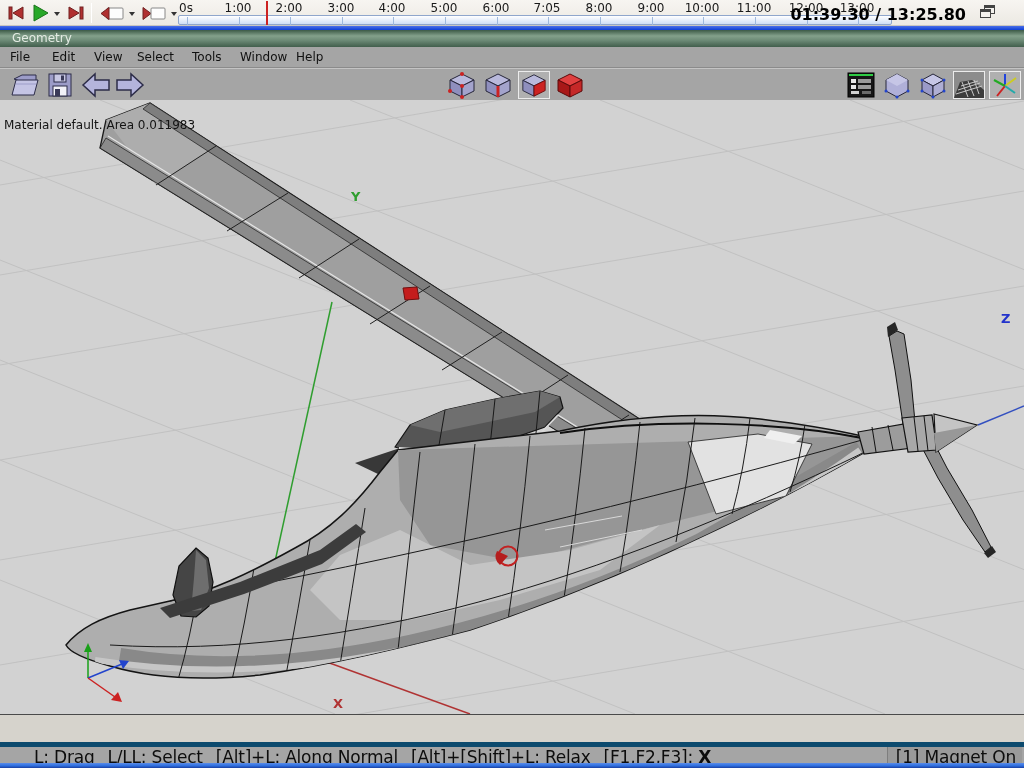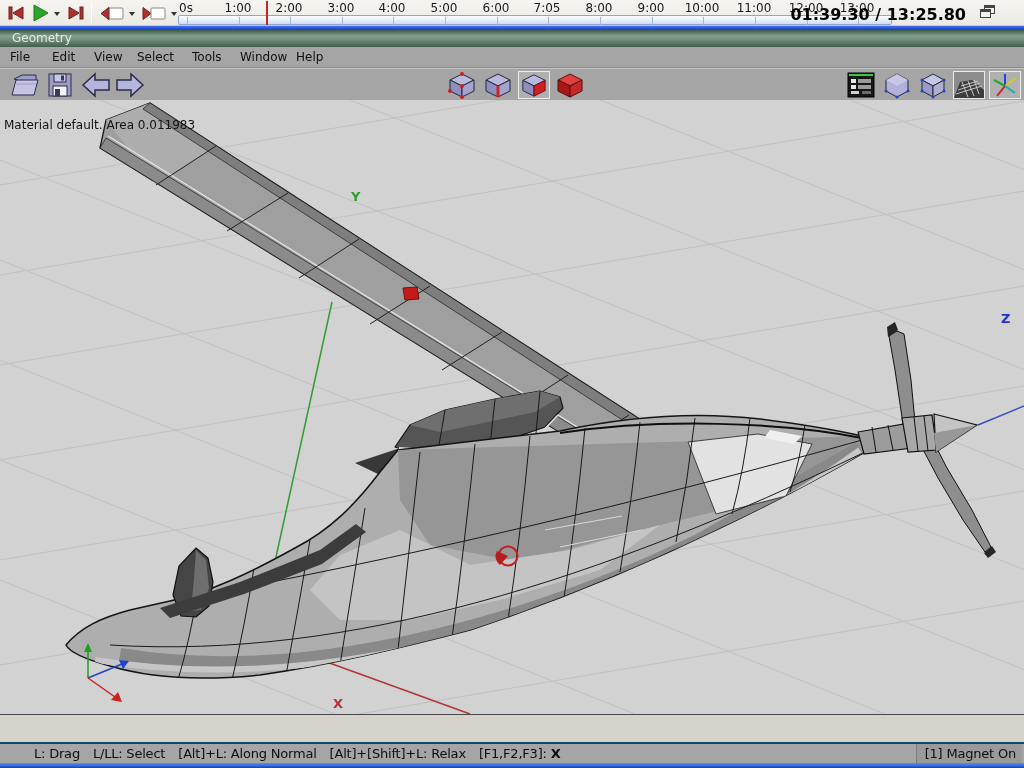--- a/index.html
+++ b/index.html
@@ -37,22 +37,22 @@
   .tbtn{position:absolute;top:2px;width:32px;height:28px;cursor:pointer;}
   .tbtn.pressed{border:1px solid #ececec;background:#b0b0b0;}
 
   
   .viewport{position:absolute;left:0;top:100px;width:1024px;height:614px;background:#d2d2d2;overflow:hidden;}
   .vstatus{position:absolute;left:4px;font-size:12px;color:#141414;letter-spacing:0;white-space:pre;}
   .vs1{top:2px;} .vs2{top:18px;}
 
   
   .gapstrip{position:absolute;left:0;top:714px;width:1024px;height:28px;background:#d6d3cc;border-top:1px solid #4a4a4a;}
-  .infobar{position:absolute;left:0;top:742px;width:1024px;height:21px;background:#a5a5a5;border-top:2px solid #0c4a6e;
-           font-size:13px;color:#0d0d0d;letter-spacing:-0.2px;line-height:20px;white-space:nowrap;}
+  .infobar{position:absolute;left:0;top:742px;width:1024px;height:21px;background:#a5a5a5;border-top:5px solid #0c4a6e;
+           font-size:17px;color:#0d0d0d;letter-spacing:-0.2px;line-height:20px;white-space:nowrap;}
   .hints{position:absolute;left:34px;top:0;display:flex;gap:13px;}
   .magnetseg{position:absolute;right:2px;top:0;height:20px;padding:0 6px 8px 8px;background:#9a9a9a;
              border-left:1px solid #7e7e7e;line-height:20px;}
   .bottomline{position:absolute;left:0;top:763px;width:1024px;height:5px;
               background:linear-gradient(#5b8ce8,#2e6fe0 55%,#1b3fa0);}
   .b{font-weight:bold;}
 </style>
 </head>
 <body>
 

